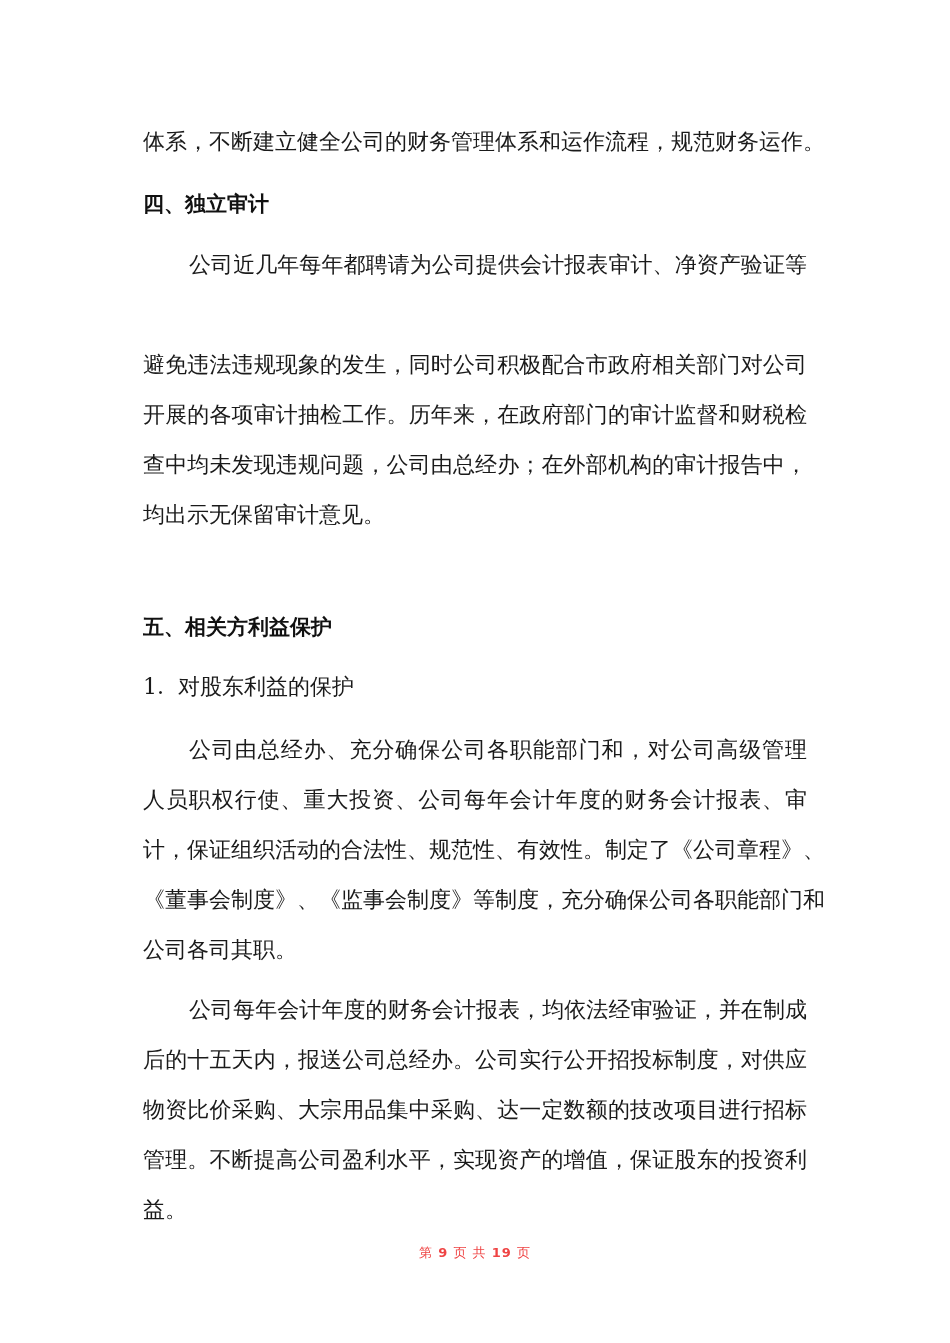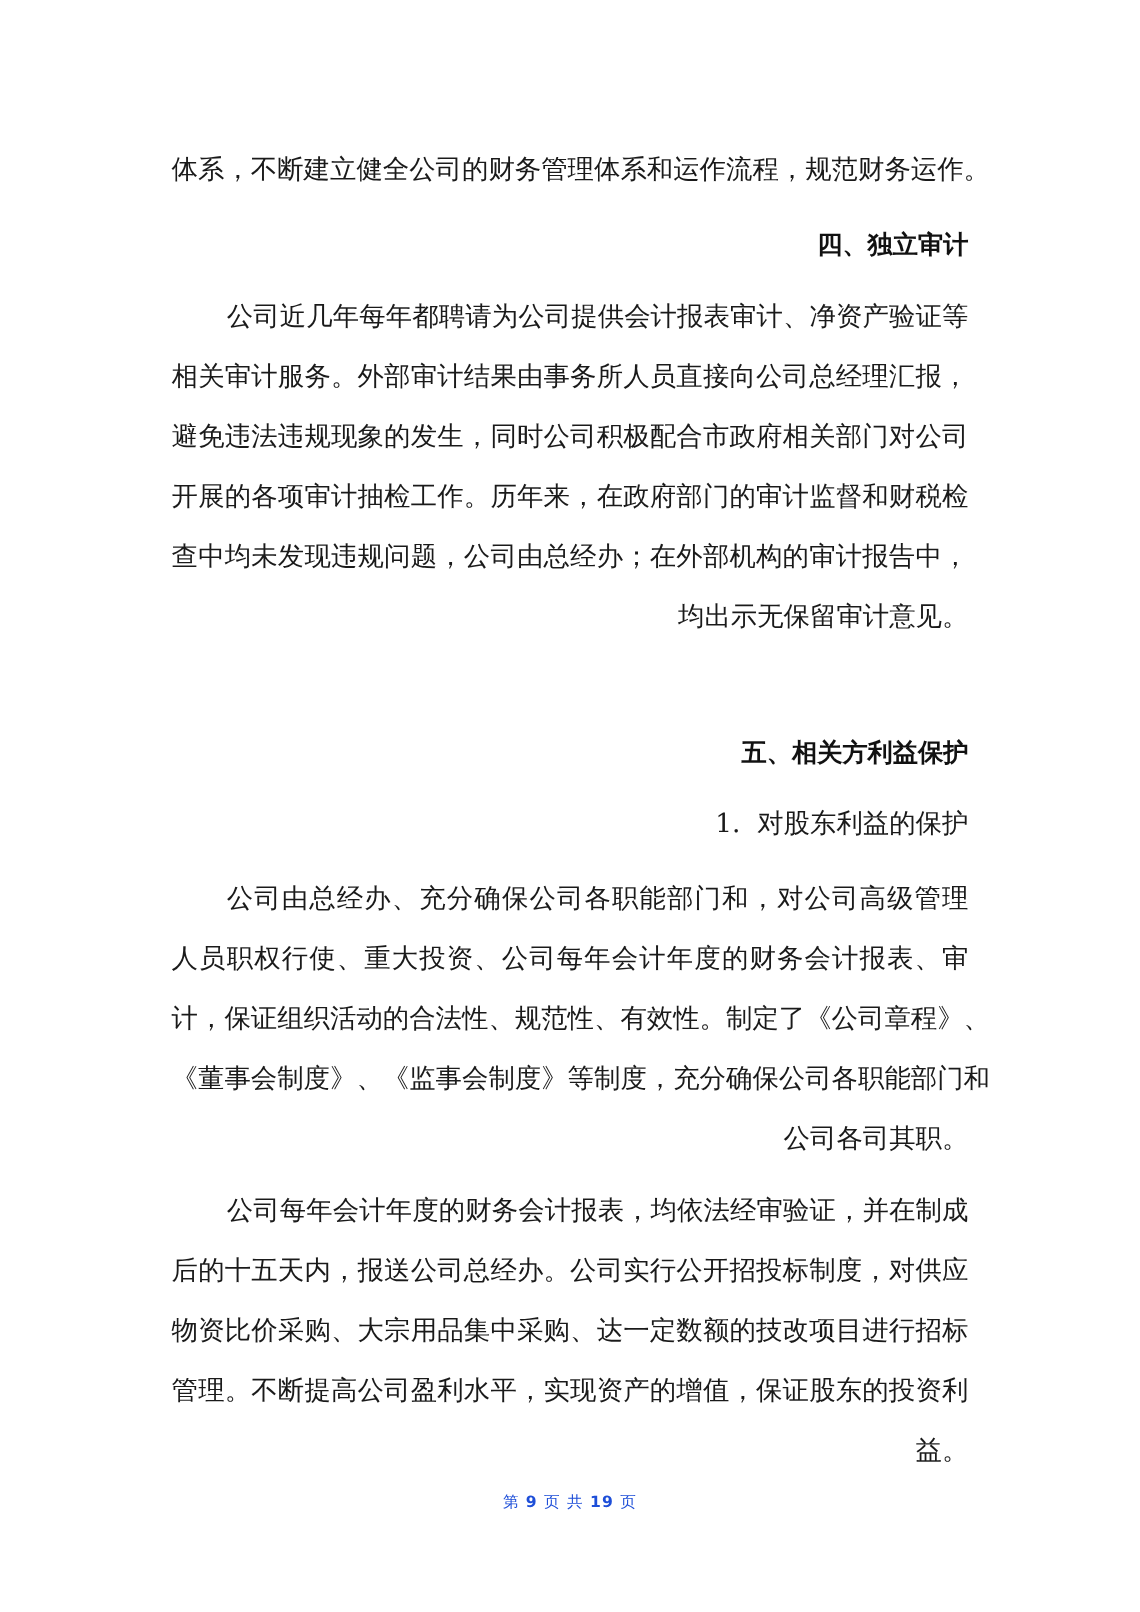--- a/index.html
+++ b/index.html
@@ -1,38 +1,37 @@
 <!DOCTYPE html>
 <html><head>
 <meta charset="utf-8">
 <style>
   html, body { margin: 0; padding: 0; background: #ffffff; }
   body { width: 950px; height: 1343px; position: relative; overflow: hidden;
          font-family: "DejaVu Serif", "Liberation Serif", serif; color: #1a1a1a; }
   .page { position: absolute; left: 0; top: 0; width: 950px; height: 965px; background: #fff; }
   .line { position: absolute; left: 143px; width: 664px; font-size: 22px; line-height: 30px;
-          white-space: nowrap; letter-spacing: 0px; text-align: right; }
+          white-space: nowrap; letter-spacing: 0px; }
   .justify { text-align: justify; text-align-last: justify; }
   .indent { left: 189px; width: 618px; }
   .heading { font-family: "DejaVu Sans", "Liberation Sans", sans-serif; font-weight: bold; font-size: 21px; color: #111; }
   .footer { position: absolute; left: 0; width: 950px; top: 1243px; text-align: center;
-            font-size: 13px; line-height: 20px; color: #1d4ed8; letter-spacing: 1px; }
+            font-size: 13px; line-height: 20px; color: #ef4444; letter-spacing: 1px; }
   .footer b { font-family: "DejaVu Sans", "Liberation Sans", sans-serif; font-weight: bold; }
 </style>
 </head>
 <body>
 
 <div class="page">
 
   <div class="line justify" style="top:127px">体系，不断建立健全公司的财务管理体系和运作流程，规范财务运作。</div>
 
   <div class="line heading" style="top:189px">四、独立审计</div>
 
   <div class="line justify indent" style="top:250px">公司近几年每年都聘请为公司提供会计报表审计、净资产验证等</div>
-  <div class="line justify" style="top:300px">相关审计服务。外部审计结果由事务所人员直接向公司总经理汇报，</div>
   <div class="line justify" style="top:350px">避免违法违规现象的发生，同时公司积极配合市政府相关部门对公司</div>
   <div class="line justify" style="top:400px">开展的各项审计抽检工作。历年来，在政府部门的审计监督和财税检</div>
   <div class="line justify" style="top:450px">查中均未发现违规问题，公司由总经办；在外部机构的审计报告中，</div>
   <div class="line heading" style="top:612px">五、相关方利益保护</div>
 
   <div class="line" style="top:500px">均出示无保留审计意见。</div>
 
   <div class="line" style="top:672px; white-space:pre">1.  对股东利益的保护</div>
 
   <div class="line justify indent" style="top:735px">公司由总经办、充分确保公司各职能部门和，对公司高级管理</div>

